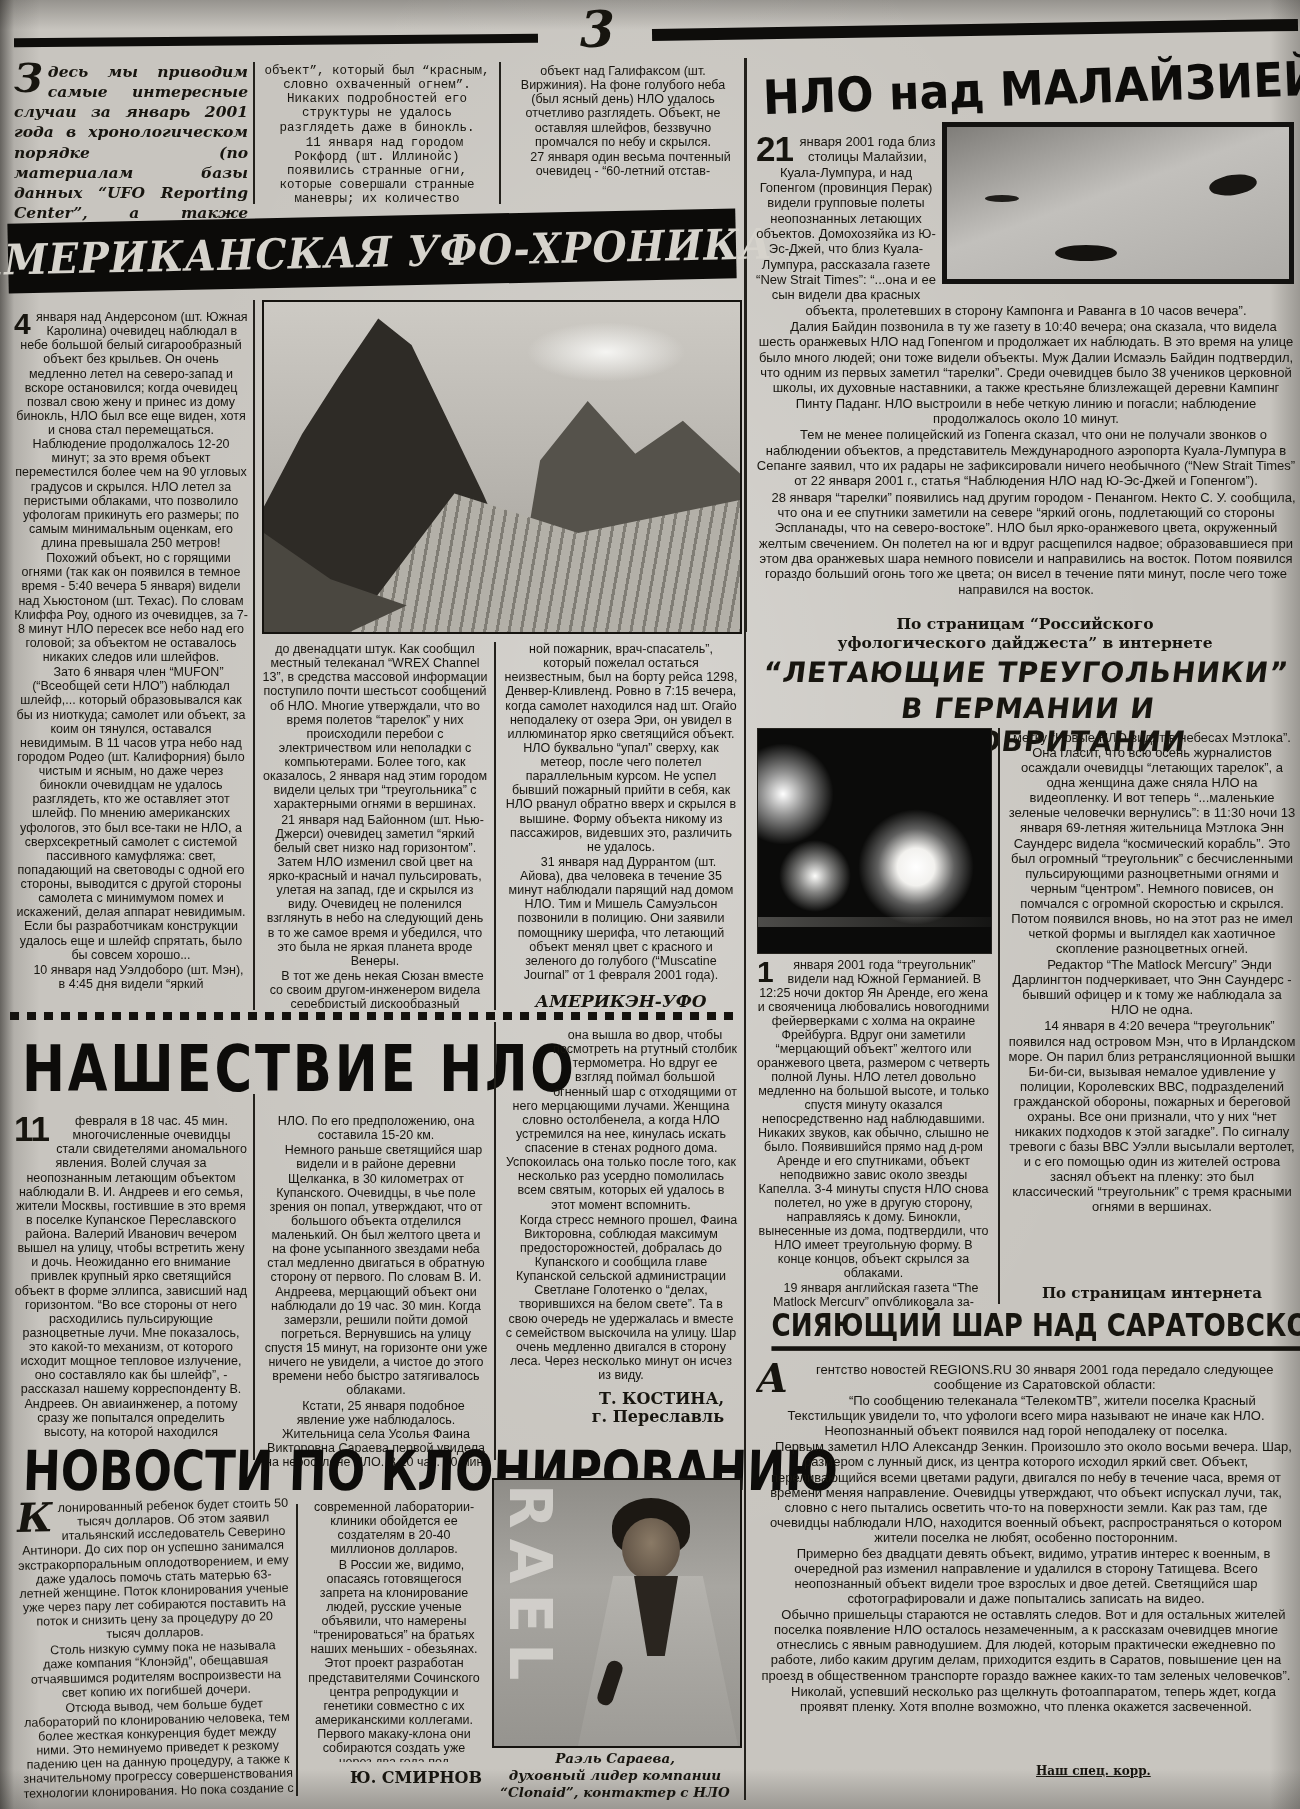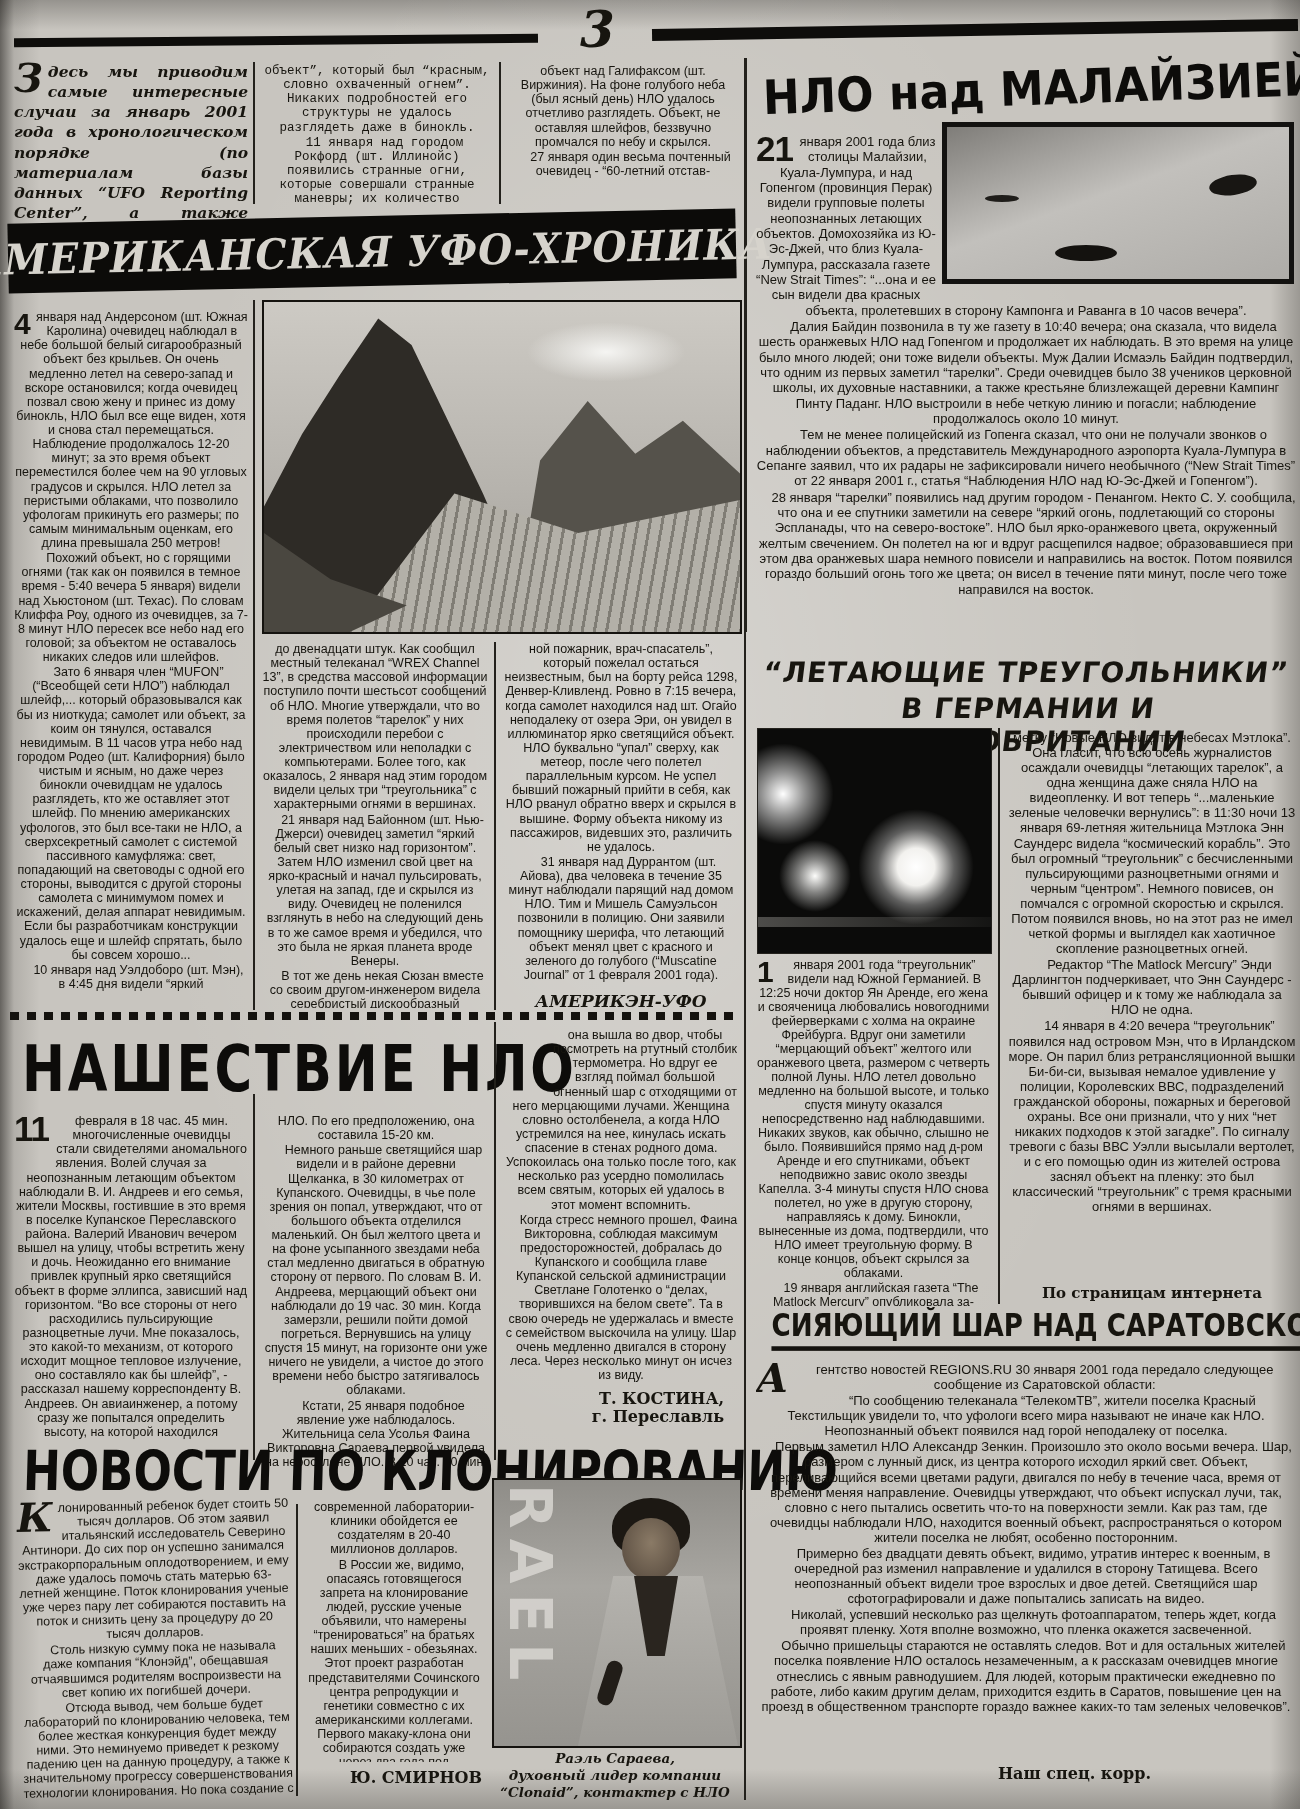--- a/index.html
+++ b/index.html
@@ -156,20 +156,24 @@
     <div class="abs" style="left:262px;top:48px;width:48px;height:20px;background:#181613;border-radius:50%;transform:rotate(-8deg);"></div>
     <div class="abs" style="left:108px;top:118px;width:62px;height:16px;background:#14120f;border-radius:50%;"></div>
   </div>
   <div class="colbody" style="left:756px;top:134px;width:540px;height:478px;font-size:13px;line-height:1.18;">
     <div class="spacer-r" style="width:360px;height:158px;"></div>
     <p class="cont"><span class="capnum big">21</span><span> января 2001 года близ столицы Малайзии, Куала-Лумпура, и над Гопенгом (провинция Перак) видели групповые полеты неопознанных летающих объектов. Домохозяйка из Ю-Эс-Джей, что близ Куала-Лумпура, рассказала газете “New Strait Times”: “...она и ее сын видели два красных объекта, пролетевших в сторону Кампонга и Раванга в 10 часов вечера”.</span></p>
     <p>Далия Байдин позвонила в ту же газету в 10:40 вечера; она сказала, что видела шесть оранжевых НЛО над Гопенгом и продолжает их наблюдать. В это время на улице было много людей; они тоже видели объекты. Муж Далии Исмаэль Байдин подтвердил, что одним из первых заметил “тарелки”. Среди очевидцев было 38 учеников церковной школы, их духовные наставники, а также крестьяне близлежащей деревни Кампинг Пинту Паданг. НЛО выстроили в небе четкую линию и погасли; наблюдение продолжалось около 10 минут.</p>
     <p>Тем не менее полицейский из Гопенга сказал, что они не получали звонков о наблюдении объектов, а представитель Международного аэропорта Куала-Лумпура в Сепанге заявил, что их радары не зафиксировали ничего необычного (“New Strait Times” от 22 января 2001 г., статья “Наблюдения НЛО над Ю-Эс-Джей и Гопенгом”).</p>
     <p>28 января “тарелки” появились над другим городом - Пенангом. Некто С. У. сообщила, что она и ее спутники заметили на севере “яркий огонь, подлетающий со стороны Эспланады, что на северо-востоке”. НЛО был ярко-оранжевого цвета, окруженный желтым свечением. Он полетел на юг и вдруг расщепился надвое; образовавшиеся при этом два оранжевых шара немного повисели и направились на восток. Потом появился гораздо больший огонь того же цвета; он висел в течение пяти минут, после чего тоже направился на восток.</p>
   </div>
+  <div class="source" style="left:790px;top:614px;width:470px;">
+    <div>По страницам “Российского</div>
+    <div>уфологического дайджеста” в интернете</div>
+  </div>
 
   <div class="abs centered" style="left:756px;top:656px;width:540px;font-size:28px;font-weight:bold;font-family:'DejaVu Sans',sans-serif;transform:skewX(-7deg);letter-spacing:1px;">“ЛЕТАЮЩИЕ  ТРЕУГОЛЬНИКИ”</div>
   <div class="abs centered" style="left:756px;top:692px;width:540px;font-size:28px;font-weight:bold;font-family:'DejaVu Sans',sans-serif;transform:skewX(-7deg);letter-spacing:1px;">В ГЕРМАНИИ И ВЕЛИКОБРИТАНИИ</div>
 
   <div class="photo" style="left:757px;top:728px;width:233px;height:224px;border:1px solid #23211c;background:#0b0b0a;">
     <div class="abs" style="left:-30px;top:10px;width:110px;height:110px;background:radial-gradient(circle,#ffffff 0%,rgba(255,255,255,0.55) 28%,rgba(255,255,255,0) 65%);"></div>
     <div class="abs" style="left:18px;top:108px;width:78px;height:78px;background:radial-gradient(circle,#fdfdfb 0%,rgba(253,253,251,0.5) 30%,rgba(0,0,0,0) 65%);"></div>
     <div class="abs" style="left:98px;top:78px;width:120px;height:120px;background:radial-gradient(circle,#ffffff 0%,#f2f1ee 22%,rgba(255,255,255,0.35) 45%,rgba(0,0,0,0) 68%);"></div>
     <div class="abs" style="left:0px;top:188px;width:233px;height:10px;background:linear-gradient(90deg,rgba(200,198,192,0.35),rgba(200,198,192,0.05));"></div>
   </div>
@@ -186,18 +190,18 @@
   <div class="source" style="left:1008px;top:1284px;width:288px;font-size:15px;">По страницам  интернета</div>
 
   <div class="abs" style="left:760px;top:1310px;width:536px;text-align:center;">
     <span style="display:inline-block;font-size:27px;font-weight:900;font-family:'DejaVu Sans',sans-serif;transform:scale(0.97,1.15);border-bottom:4px solid #14120e;padding-bottom:3px;white-space:nowrap;">СИЯЮЩИЙ ШАР НАД САРАТОВСКОЙ ОБЛАСТЬЮ</span>
   </div>
   <div class="colbody" style="left:756px;top:1362px;width:540px;height:396px;font-size:13px;line-height:1.16;">
     <p class="cont"><span class="capserif">А</span><span>гентство новостей REGIONS.RU 30 января 2001 года передало следующее сообщение из Саратовской области:</span></p>
     <p>“По сообщению телеканала “ТелекомТВ”, жители поселка Красный Текстильщик увидели то, что уфологи всего мира называют не иначе как НЛО. Неопознанный объект появился над горой неподалеку от поселка.</p>
     <p>Первым заметил НЛО Александр Зенкин. Произошло это около восьми вечера. Шар, размером с лунный диск, из центра которого исходил яркий свет. Объект, переливающийся всеми цветами радуги, двигался по небу в течение часа, время от времени меняя направление. Очевидцы утверждают, что объект испускал лучи, так, словно с него пытались осветить что-то на поверхности земли. Как раз там, где очевидцы наблюдали НЛО, находится военный объект, распространяться о котором жители поселка не любят, особенно посторонним.</p>
     <p>Примерно без двадцати девять объект, видимо, утратив интерес к военным, в очередной раз изменил направление и удалился в сторону Татищева. Всего неопознанный объект видели трое взрослых и двое детей. Светящийся шар сфотографировали и даже попытались записать на видео.</p>
+    <p>Обычно пришельцы стараются не оставлять следов. Вот и для остальных жителей поселка появление НЛО осталось незамеченным, а к рассказам очевидцев многие отнеслись с явным равнодушием. Для людей, которым практически ежедневно по работе, либо каким другим делам, приходится ездить в Саратов, повышение цен на проезд в общественном транспорте гораздо важнее каких-то там зеленых человечков”.</p>
     <p>Николай, успевший несколько раз щелкнуть фотоаппаратом, теперь ждет, когда проявят пленку. Хотя вполне возможно, что пленка окажется засвеченной.</p>
-    <p>Обычно пришельцы стараются не оставлять следов. Вот и для остальных жителей поселка появление НЛО осталось незамеченным, а к рассказам очевидцев многие отнеслись с явным равнодушием. Для людей, которым практически ежедневно по работе, либо каким другим делам, приходится ездить в Саратов, повышение цен на проезд в общественном транспорте гораздо важнее каких-то там зеленых человечков”.</p>
-  </div>
-  <div class="abs sig-serif" style="left:998px;top:1764px;font-size:16px;">Наш спец. корр.</div>
+  </div>
+  <div class="abs sig-serif" style="left:1036px;top:1764px;font-size:12px;text-decoration:underline;">Наш спец. корр.</div>
 
 </div>
 
 </body></html>

